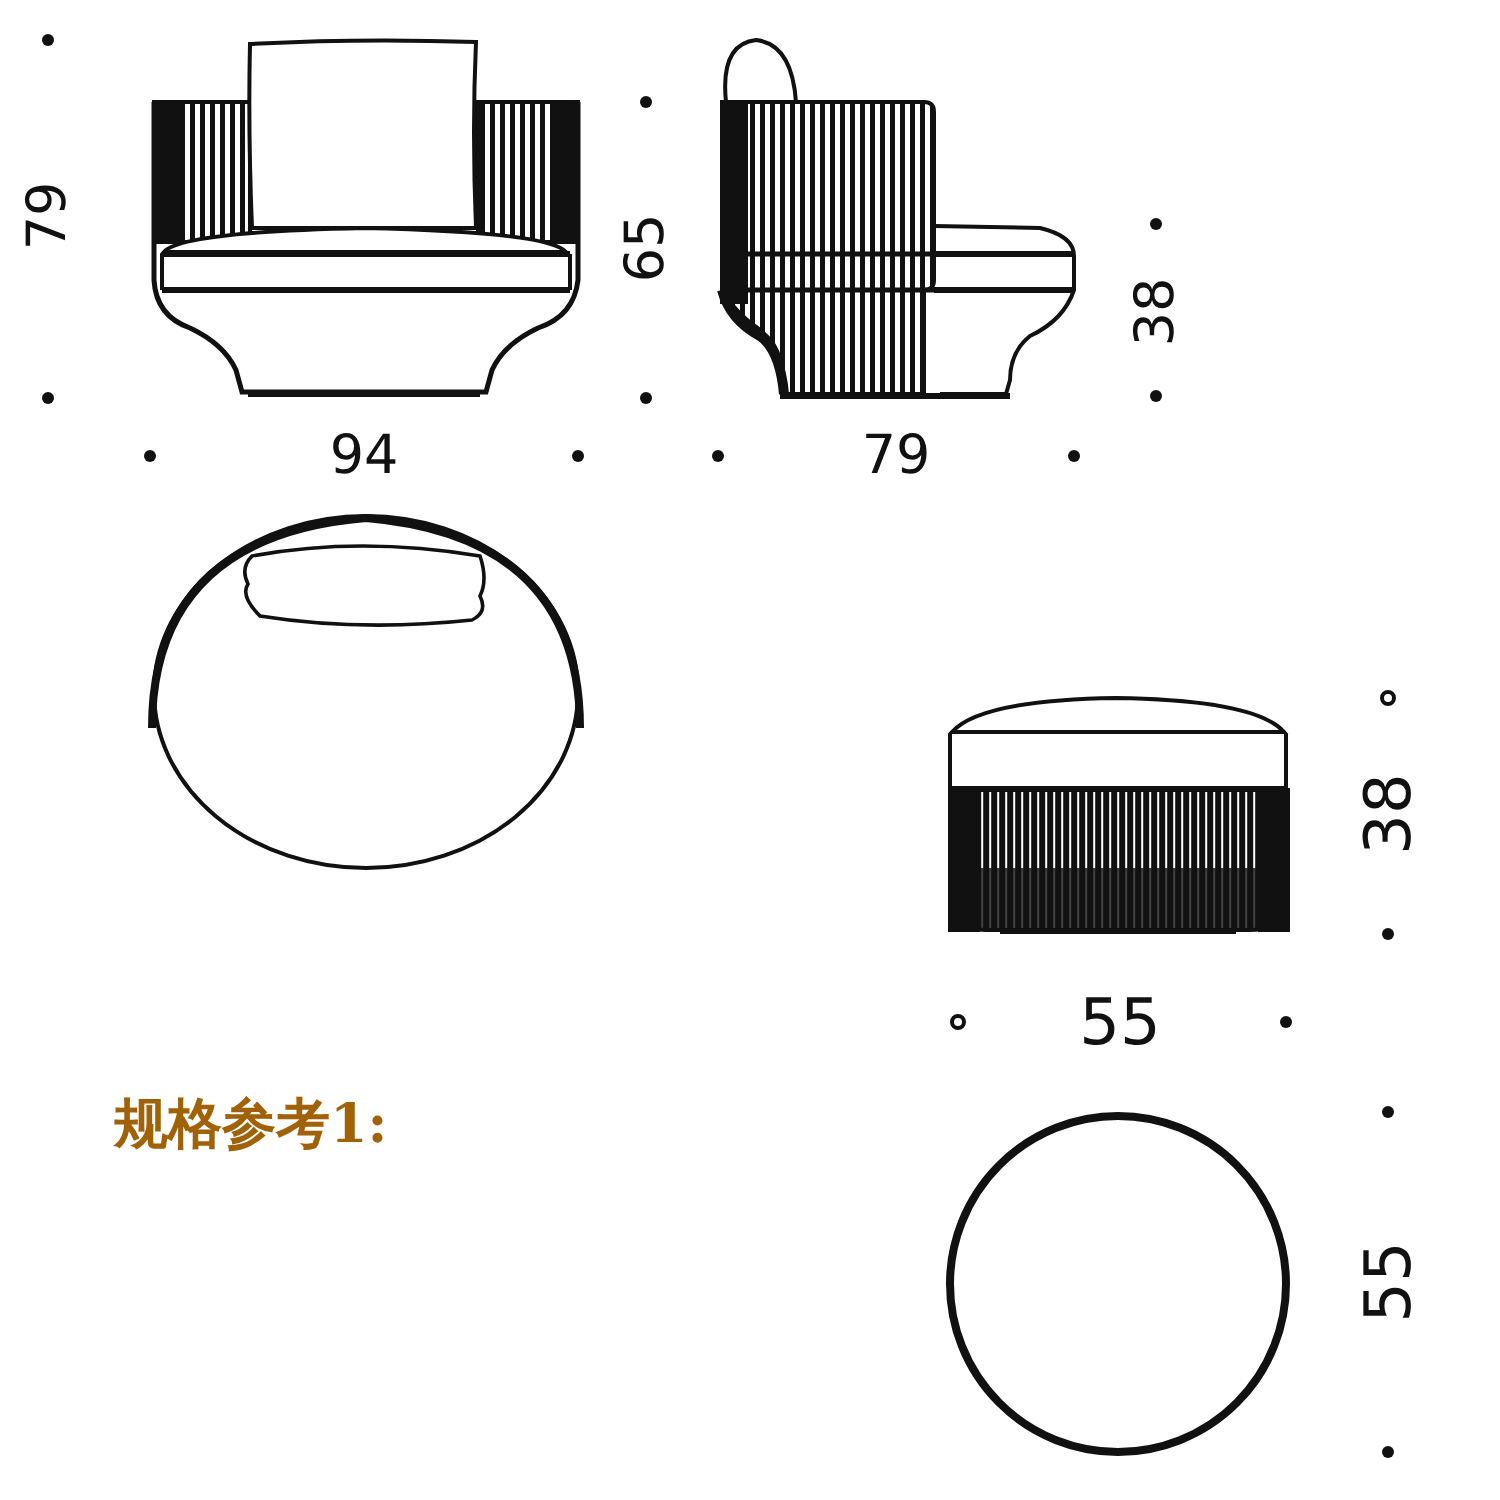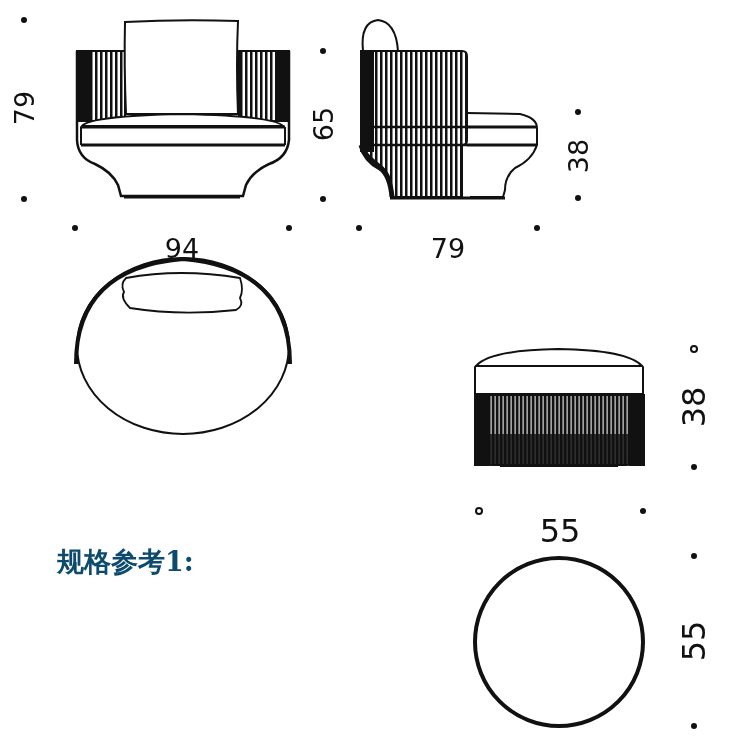--- a/index.html
+++ b/index.html
@@ -8,28 +8,28 @@
   .dim-label {
     position: absolute;
     font-family: "DejaVu Sans", sans-serif;
     font-size: 27px;
     color: #111;
     line-height: 1;
     white-space: nowrap;
     transform-origin: center center;
   }
   .rot { transform: translate(-50%, -50%) rotate(-90deg); }
-  .hz { transform: translate(-50%, -50%); margin-top: 20px; }
+  .hz { transform: translate(-50%, -50%); }
   .caption {
     position: absolute;
     left: 57px; top: 544px;
     font-family: "DejaVu Serif", serif;
     font-weight: bold;
     font-size: 27px;
-    color: #0c4a6e;
+    color: #a16207;
     white-space: nowrap;
   }
   .dot { position: absolute; width: 6px; height: 6px; border-radius: 50%; background: #111; transform: translate(-50%, -50%); }
   .dot.hollow { background: #fff; border: 2px solid #111; width: 4px; height: 4px; }
 </style>
 </head>
 <body>
 
 <svg id="canvas" viewBox="0 0 750 750" xmlns="http://www.w3.org/2000/svg">
   <defs>

